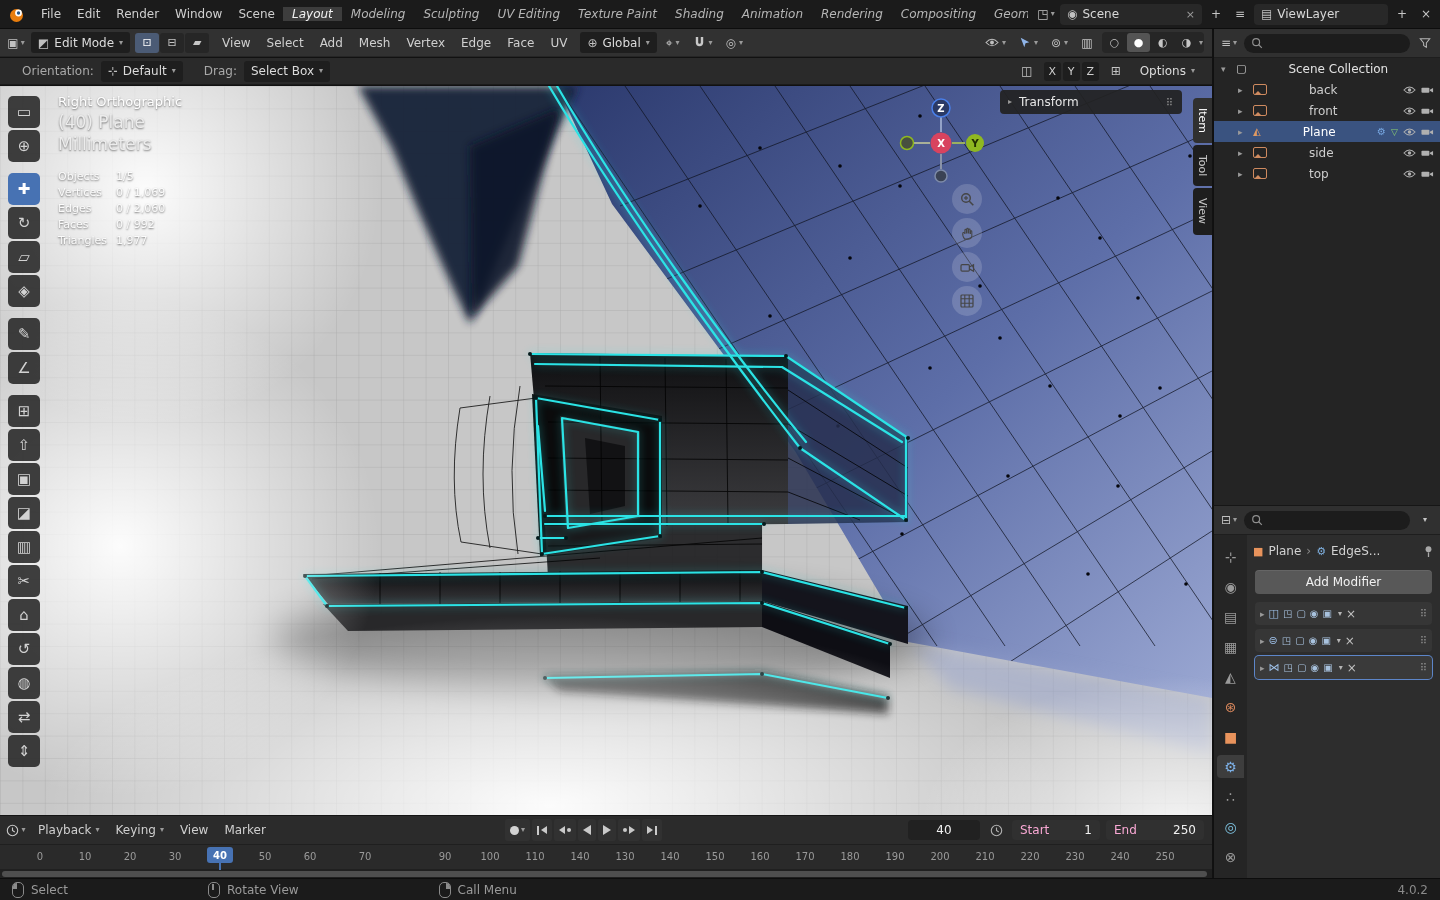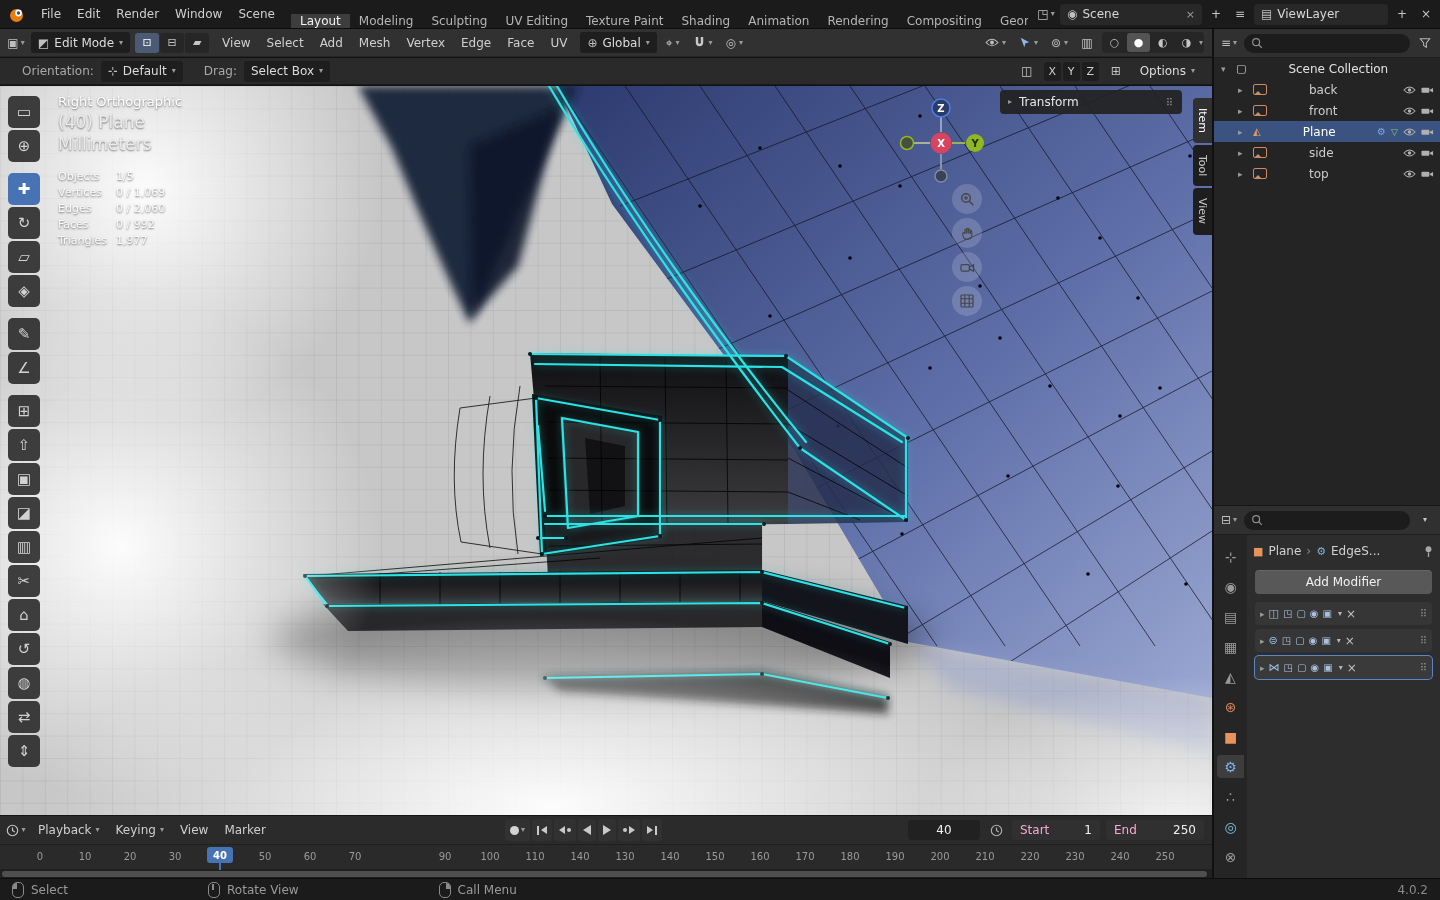--- a/index.html
+++ b/index.html
@@ -10,21 +10,21 @@
   .spacer{flex:1;}
   .menu{padding:0 8px;height:100%;display:flex;align-items:center;color:#cfcfcf;cursor:default;}
   .ibtn{min-width:20px;height:20px;display:inline-flex;align-items:center;justify-content:center;border-radius:3px;color:#c6c6c6;gap:2px;}
   .dd{display:flex;align-items:center;gap:5px;background:#1e1e1e;height:21px;border-radius:3px;padding:0 7px;color:#dcdcdc;}
   .micon{font-size:12px;color:#c0c0c0;line-height:1;}
 
   
   #topbar{position:absolute;left:0;top:0;width:1440px;height:28px;background:#1b1b1b;border-bottom:1px solid #0d0d0d;display:flex;align-items:stretch;}
   #topbar .logo{display:flex;align-items:center;padding:0 8px;}
   #topbar .menus{display:flex;align-items:stretch;}
-  .wstabs{display:flex;align-items:flex-end;margin-left:8px;}
+  .wstabs{display:flex;align-items:center;font-style:italic;}
   .wstab{padding:0 9px;display:flex;align-items:center;color:#b5b5b5;white-space:nowrap;}
   .wstab.active{background:#3d3d3d;color:#f2f2f2;}
   .topright{position:absolute;right:4px;top:0;height:28px;display:flex;align-items:center;gap:4px;background:#1b1b1b;padding-left:8px;}
   .pill{background:#282828;height:21px;border-radius:4px;display:flex;align-items:center;gap:5px;padding:0 7px;}
   .pill .px{color:#9a9a9a;font-size:11px;}
   .scenepill{width:128px;}
   .vlpill{width:120px;}
 
   
   #vheader{position:absolute;left:0;top:29px;width:1212px;height:28px;background:#313131;border-bottom:1px solid #252525;display:flex;align-items:center;padding:0 6px;gap:5px;box-sizing:border-box;}
@@ -858,21 +858,21 @@
       <div class="phbadge">40</div>
       <div class="phline"></div>
     </div>
   <span class="tick" style="left: 40px;">0</span>
       <span class="tick" style="left: 85px;">10</span>
       <span class="tick" style="left: 130px;">20</span>
       <span class="tick" style="left: 175px;">30</span>
       <span class="tick" style="left: 220px;">40</span>
       <span class="tick" style="left: 265px;">50</span>
       <span class="tick" style="left: 310px;">60</span>
-      <span class="tick" style="left: 355px;">70</span>
+      <span class="tick" style="left: 365px;">70</span>
       <span class="tick" style="left: 416px; margin-top: 32px;">80</span>
       <span class="tick" style="left: 445px;">90</span>
       <span class="tick" style="left: 490px;">100</span>
       <span class="tick" style="left: 535px;">110</span>
       <span class="tick" style="left: 580px;">140</span>
       <span class="tick" style="left: 625px;">130</span>
       <span class="tick" style="left: 670px;">140</span>
       <span class="tick" style="left: 715px;">150</span>
       <span class="tick" style="left: 760px;">160</span>
       <span class="tick" style="left: 805px;">170</span>

